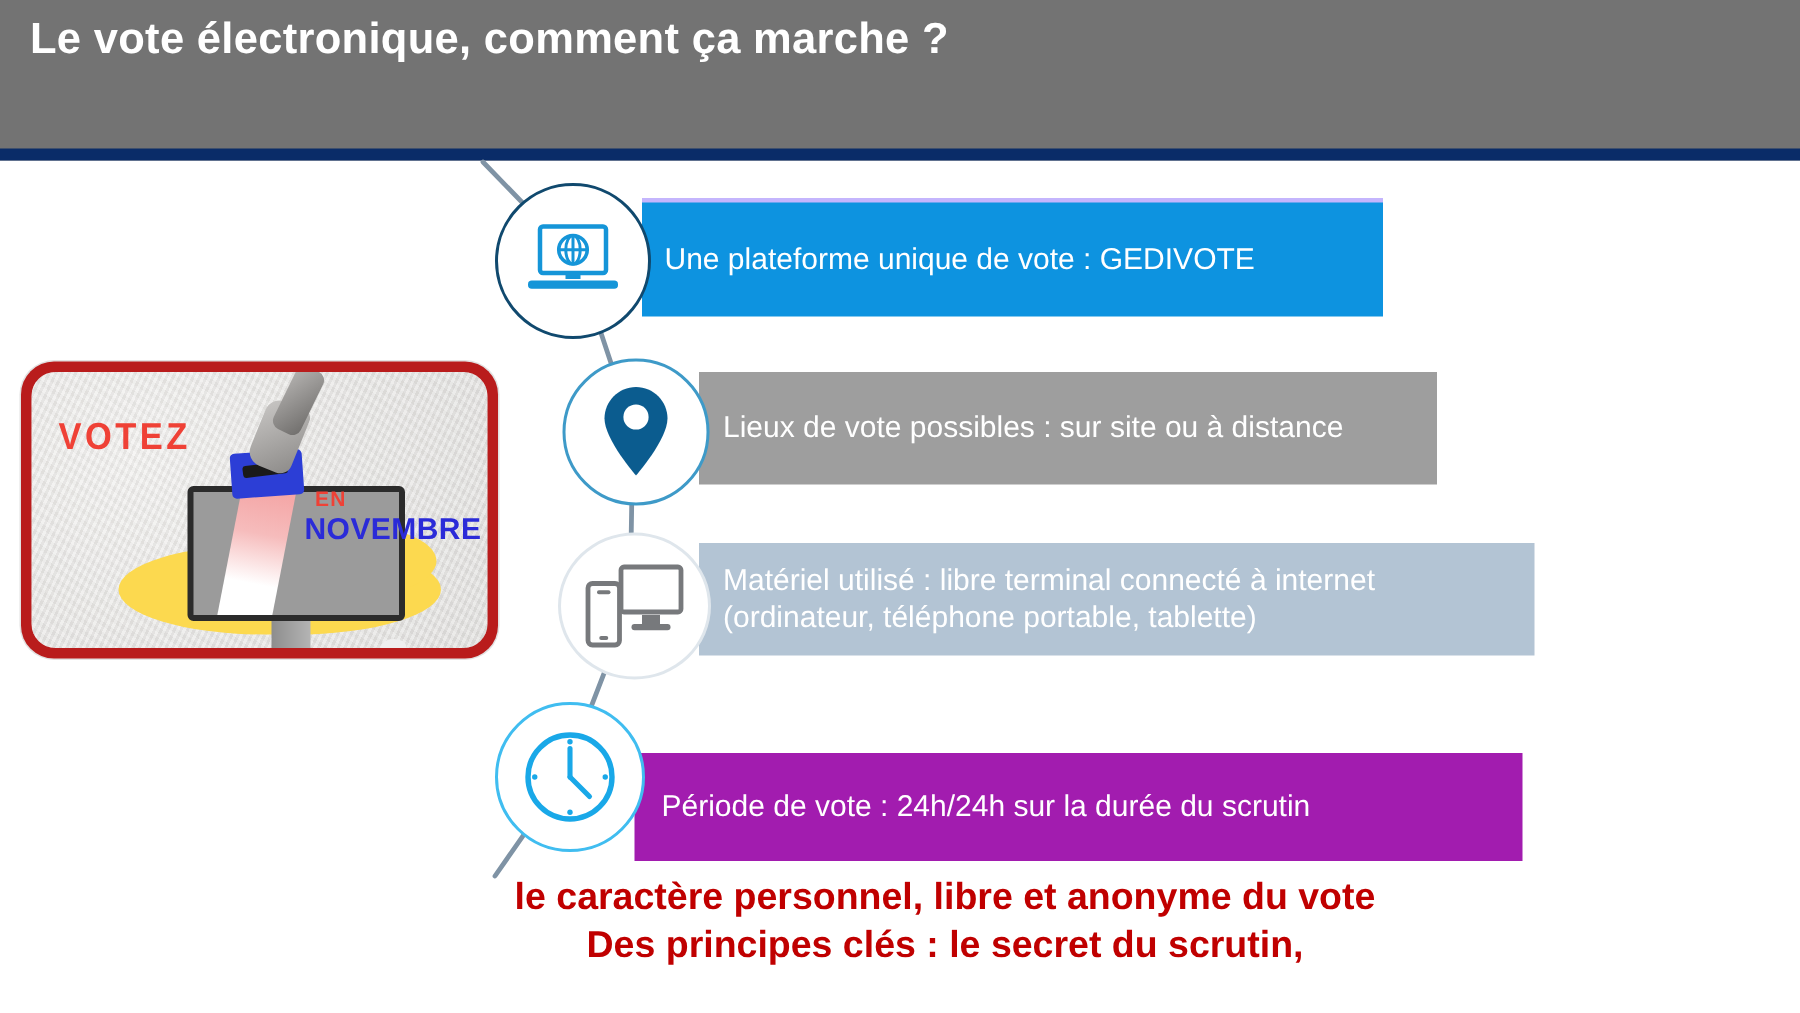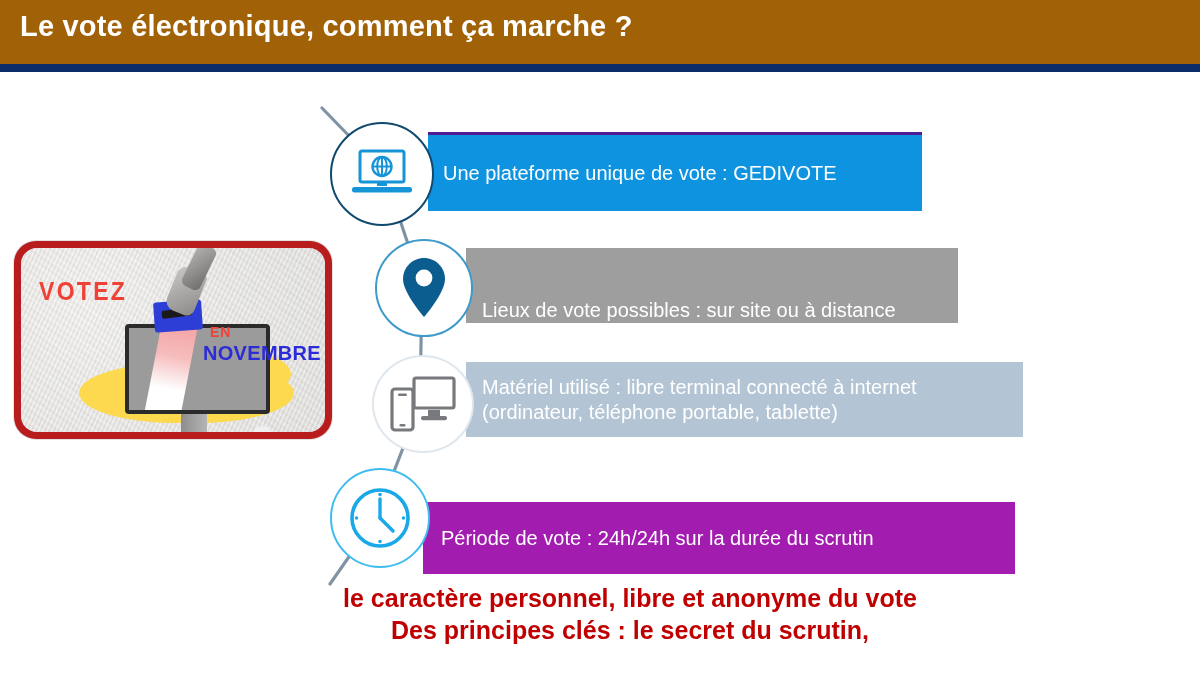--- a/index.html
+++ b/index.html
@@ -7,22 +7,22 @@
   body{
     width:1200px;height:675px;overflow:hidden;
     background:#ffffff;
     font-family:"Liberation Sans","DejaVu Sans",sans-serif;
     position:relative;
   }
   #slide{position:relative;width:1200px;height:675px;background:#fff;}
 
   
   .header{
-    position:absolute;left:0;top:0;width:1200px;height:72px;
-    background:#a16207;
+    position:absolute;left:0;top:0;width:1200px;height:107px;
+    background:#737373;
   }
   .header-edge{
     position:absolute;left:0;bottom:0;width:1200px;height:8px;
     background:#0a2c68;
   }
   .header-title{
     position:absolute;left:20px;top:10px;
     color:#ffffff;font-size:29px;font-weight:bold;
     letter-spacing:0.2px;white-space:nowrap;
   }
@@ -119,24 +119,24 @@
     font-size:20px;line-height:25px;color:#ffffff;font-weight:normal;
   }
   .circle{
     position:absolute;
     background:#ffffff;border-radius:50%;
     display:flex;align-items:center;justify-content:center;
   }
 
   
   #bar-1{left:428px;top:132px;width:494px;height:79px;background:#0d93e0;
-         border-top:3px solid #4c1d95;padding-left:15px;}
+         border-top:3px solid #c4b5fd;padding-left:15px;}
   #circle-1{left:330px;top:122px;width:100px;height:100px;border:2px solid #10496e;}
 
-  #bar-2{left:466px;top:248px;width:492px;height:75px;background:#9e9e9e;padding-left:16px;align-items:flex-end;}
+  #bar-2{left:466px;top:248px;width:492px;height:75px;background:#9e9e9e;padding-left:16px;}
   #circle-2{left:375px;top:239px;width:94px;height:94px;border:2px solid #3e9ac8;}
 
   #bar-3{left:466px;top:362px;width:557px;height:75px;background:#b3c4d4;padding-left:16px;}
   #circle-3{left:372px;top:355px;width:98px;height:94px;border:2px solid #dfe6ec;}
 
   #bar-4{left:423px;top:478px;width:592px;height:72px;background:#a21caf;padding-left:18px;margin-top:24px;}
   #circle-4{left:330px;top:468px;width:96px;height:96px;border:2px solid #40bdf0;}
 
   
   .footer-note{

